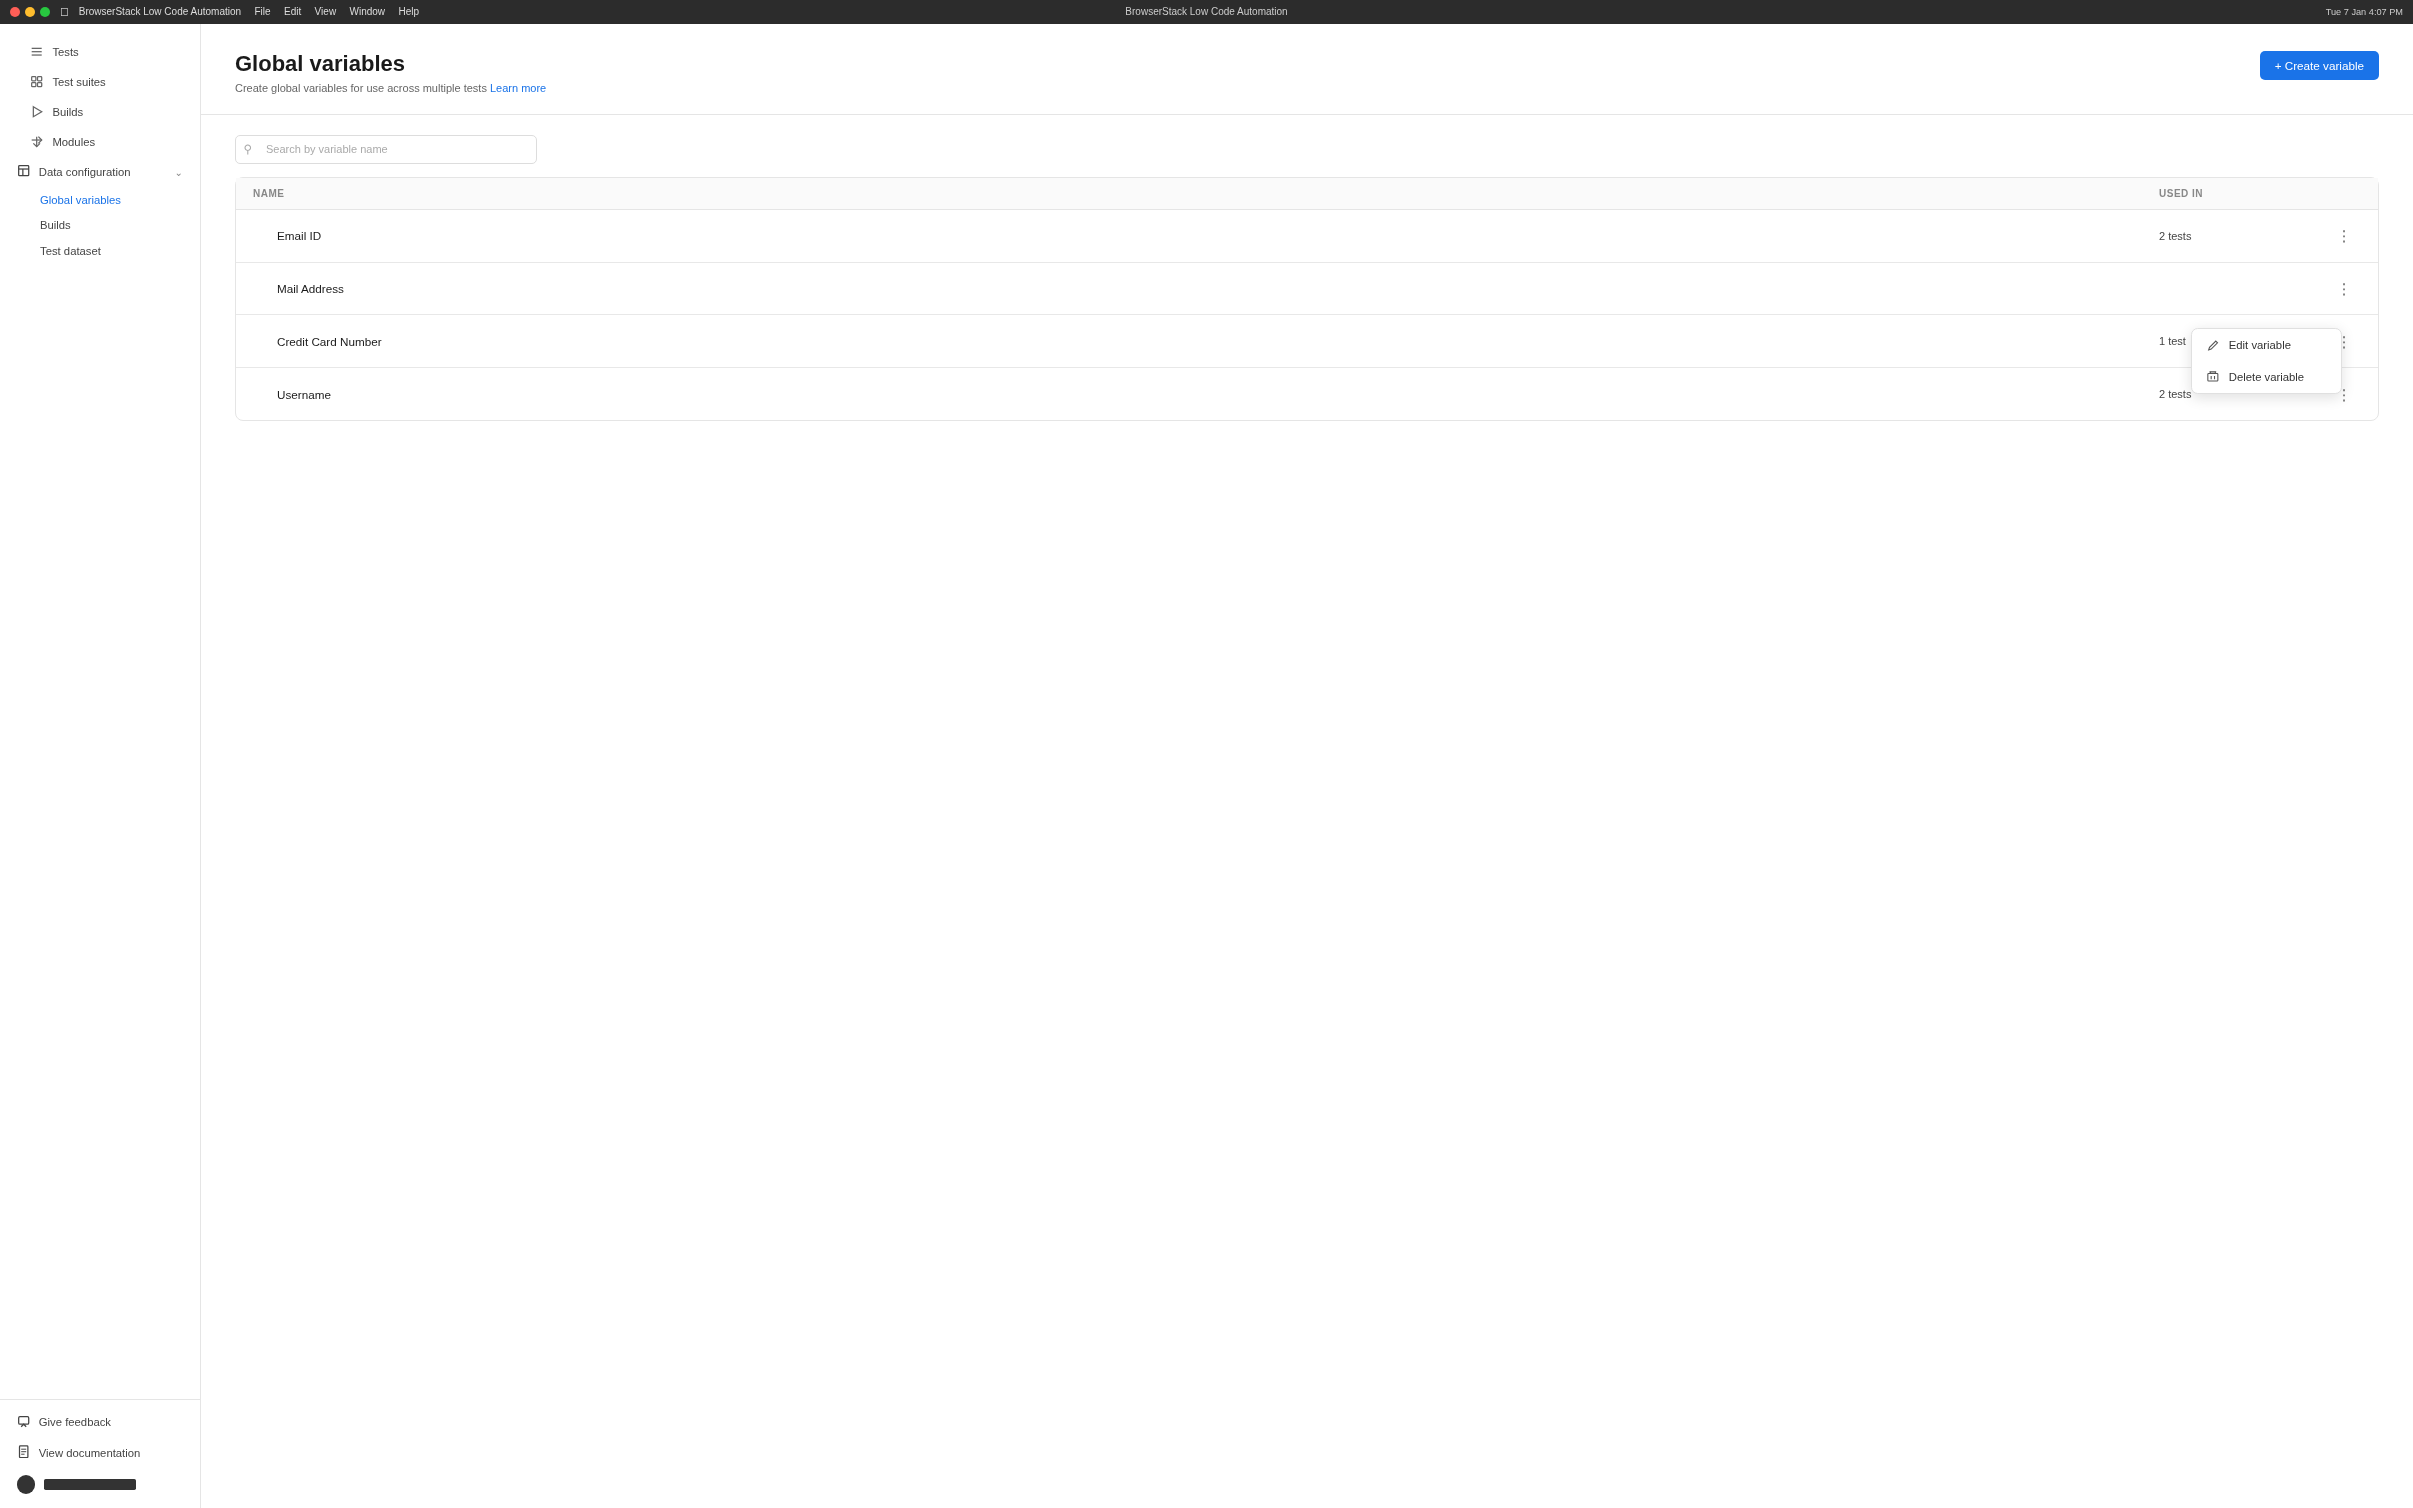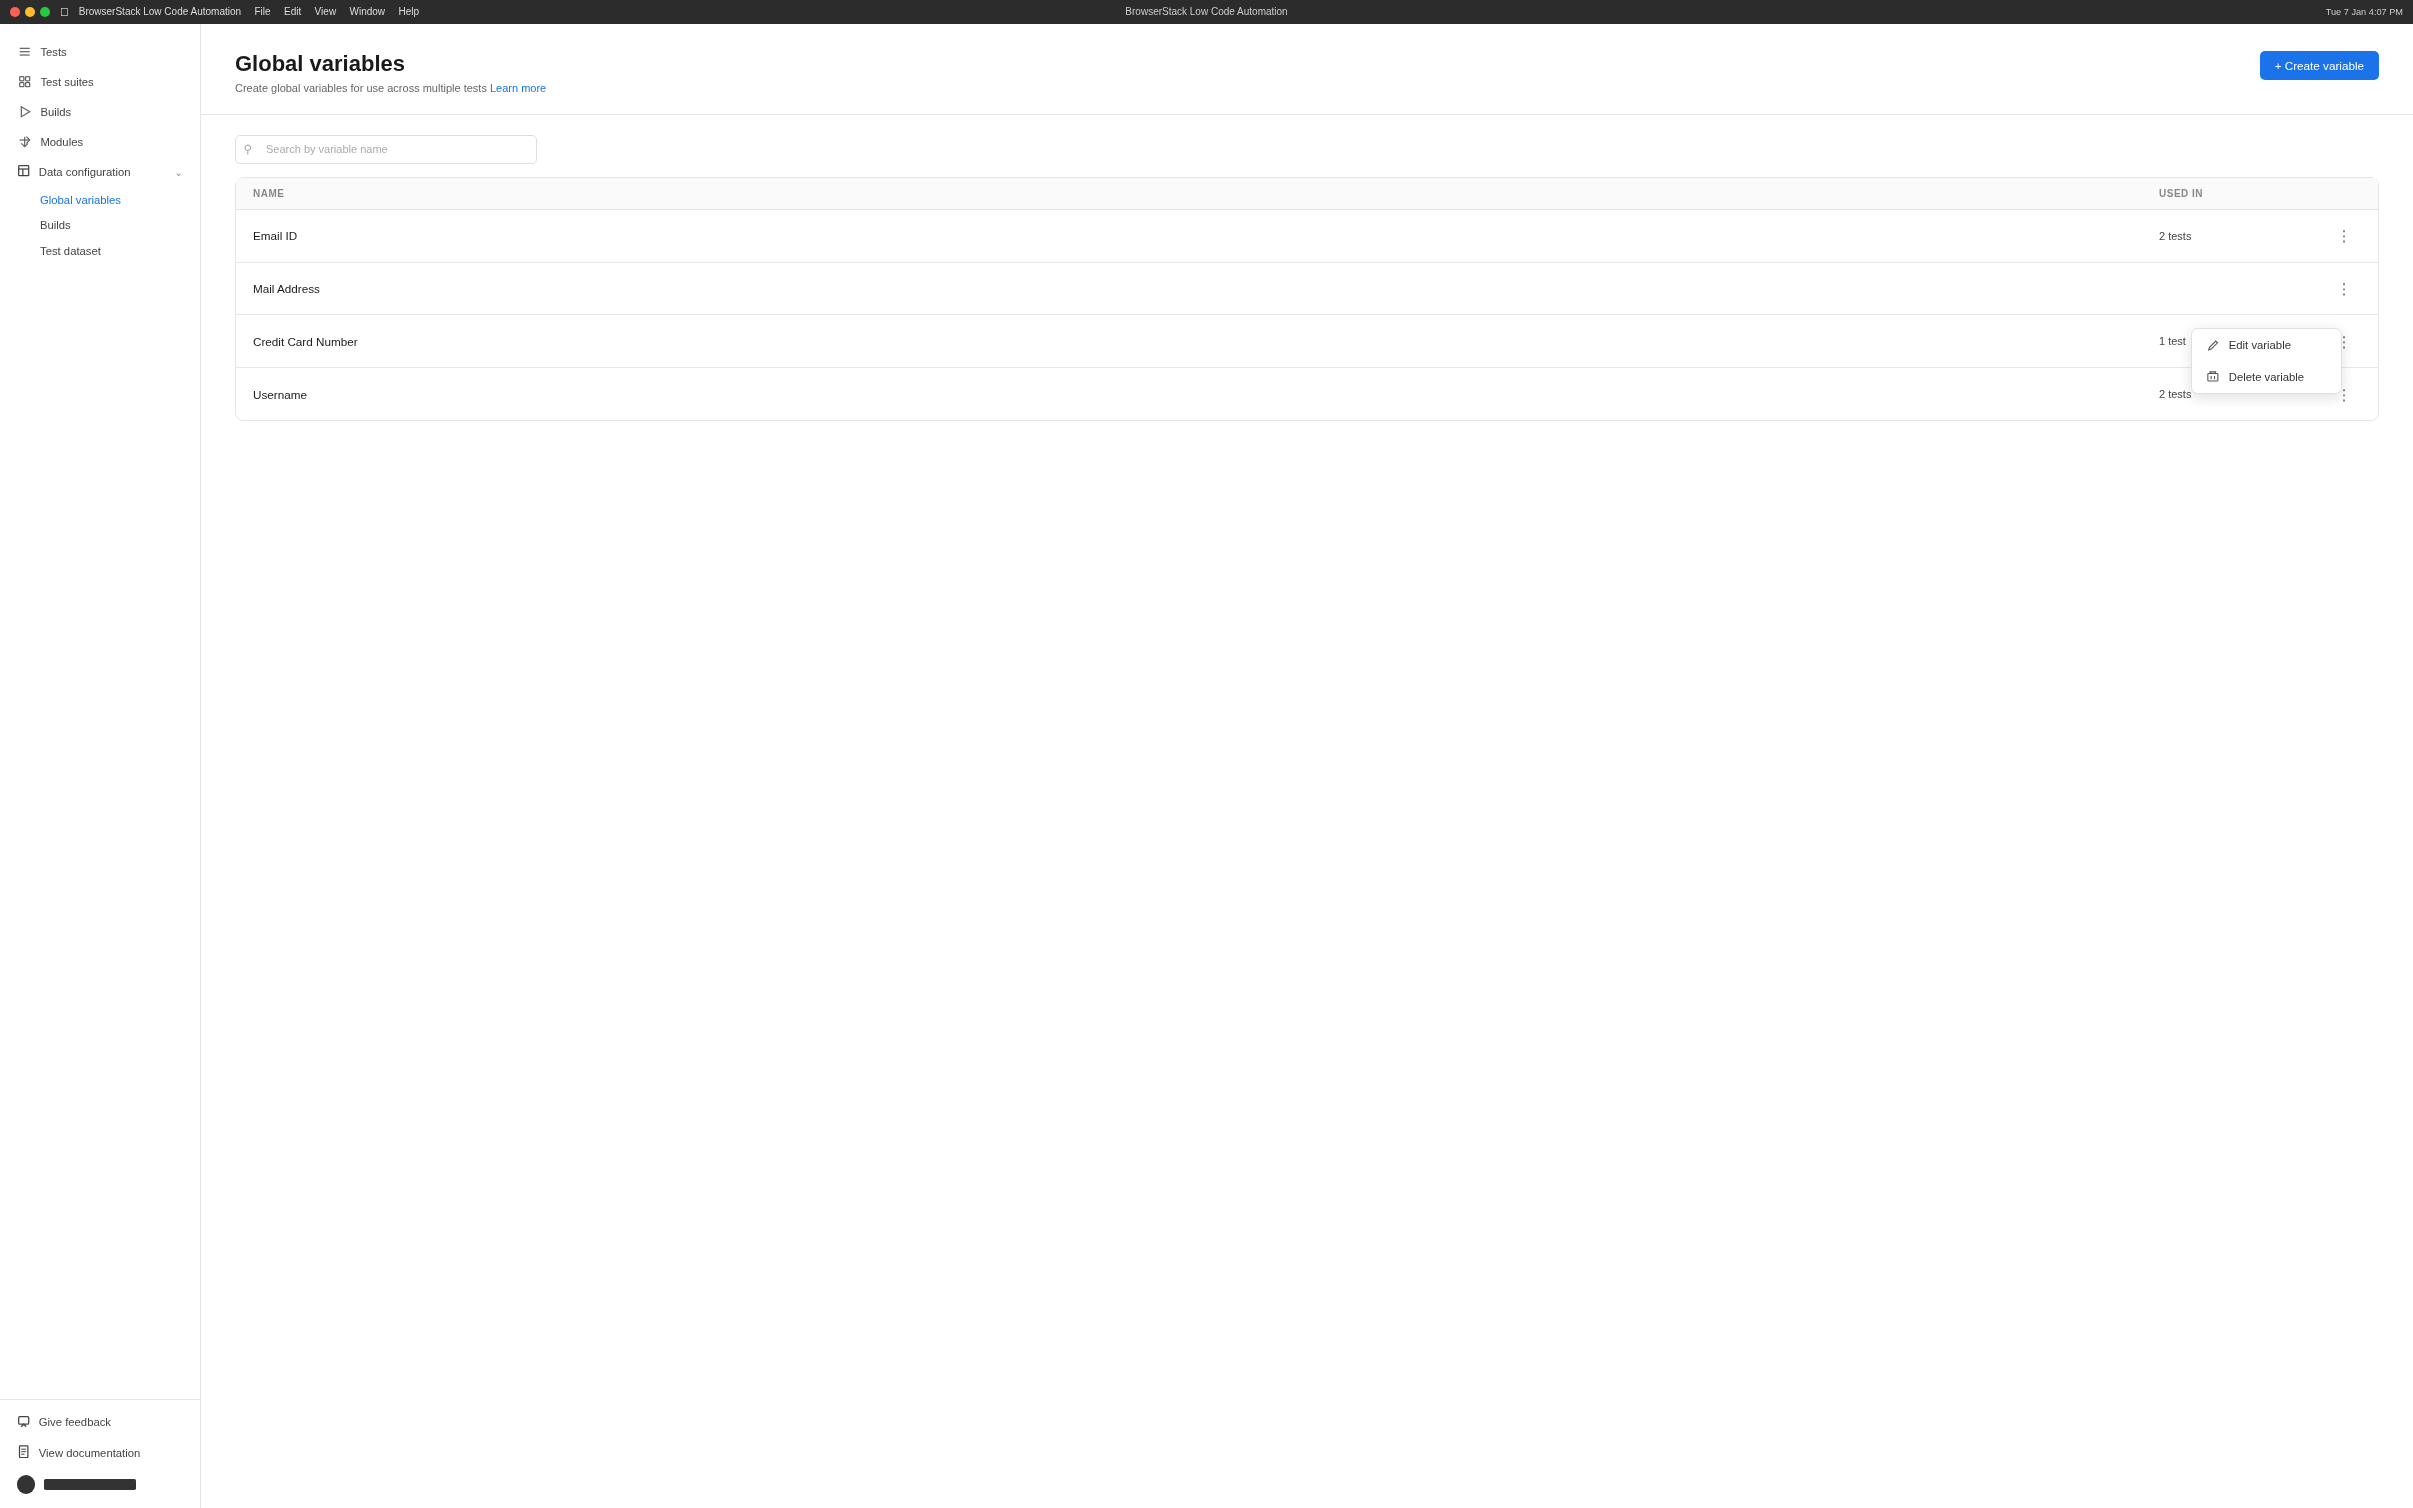--- a/index.html
+++ b/index.html
@@ -94,20 +94,21 @@
     .sidebar-item {
       display: flex;
       align-items: center;
       gap: 8.4px;
       padding: 7.5px 17px;
       cursor: pointer;
       color: #444;
       font-size: 11.3px;
       border-radius: 0;
       transition: background 0.1s;
+      margin-left: 12px;
     }
     .sidebar-item .icon {
       width: 15px;
       height: 15px;
       display: flex;
       align-items: center;
       justify-content: center;
       color: #666;
       flex-shrink: 0;
     }
@@ -280,20 +281,21 @@
       padding: 15px 17px;
       border-bottom: 0.8px solid #e8e8e8;
       align-items: center;
     }
     .table-row:last-child {
       border-bottom: none;
     }
     .var-name {
       font-size: 11.7px;
       color: #1a1a1a;
+      margin-left: 24px;
     }
     .used-in {
       font-size: 11px;
       color: #444;
     }
     .more-btn {
       background: none;
       border: none;
       cursor: pointer;
       color: #666;

